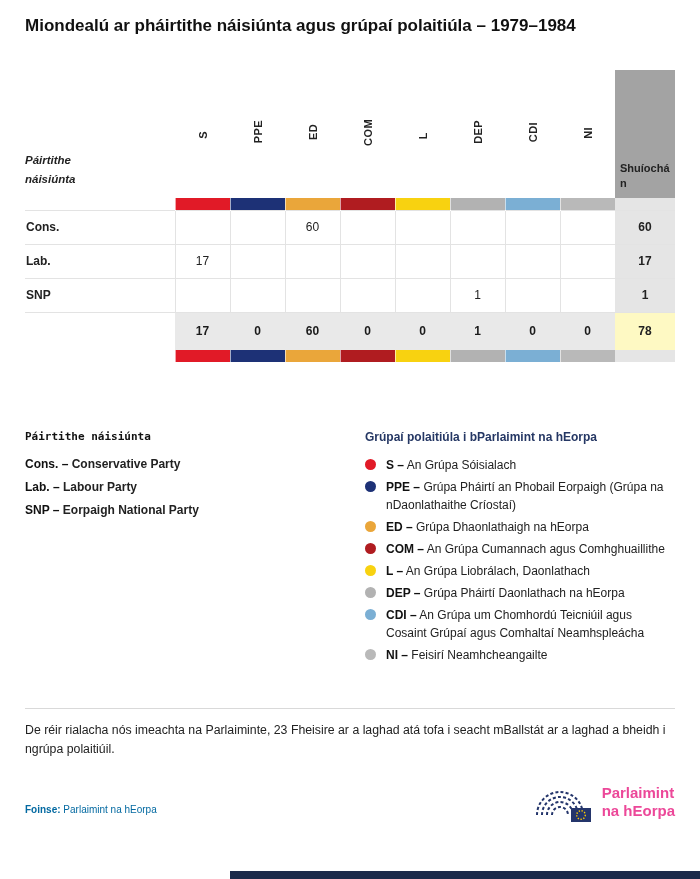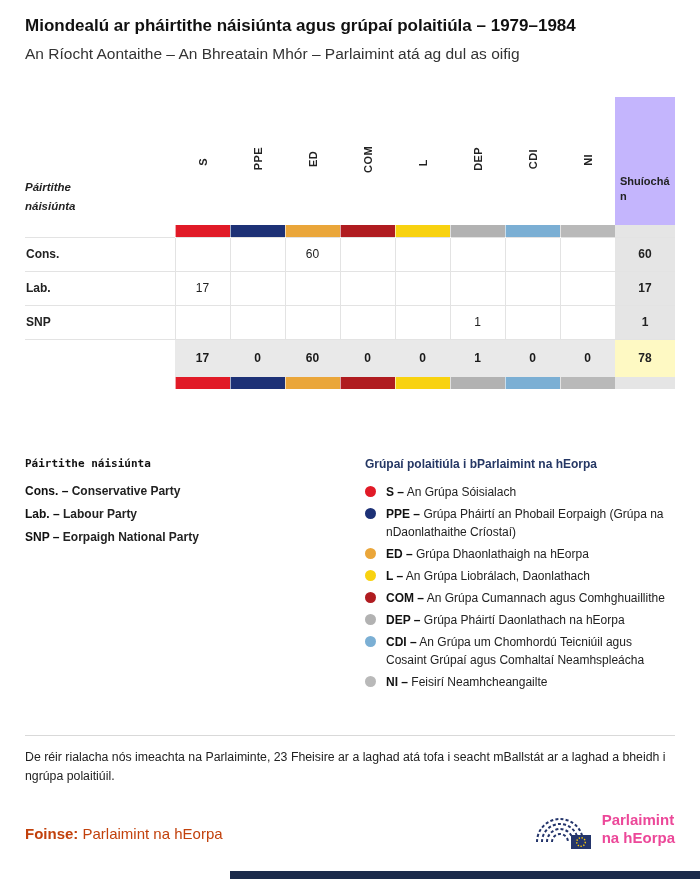--- a/index.html
+++ b/index.html
@@ -12,21 +12,21 @@
   table.seats-table { margin-top:34px; width:650px; border-collapse:collapse; table-layout:fixed; }
   col.c-label { width:150px; }
   col.c-group { width:55px; }
   col.c-seats { width:60px; }
 
   .head-row th, .head-row td { border:none; }
   .vhead { height:128px; vertical-align:middle; text-align:center; border-left:1px solid #e3e3e3; }
   .vhead span { display:inline-block; writing-mode:vertical-rl; transform:rotate(180deg); font-weight:700; font-size:11px; letter-spacing:0.4px; color:#222; }
   .corner { vertical-align:bottom; padding-bottom:8px;font-style:italic; }
   .left-head { font-size:11.5px; font-weight:700; line-height:1.7; color:#222; }
-  .seats-head { background:#c4b5fd; vertical-align:bottom; text-align:left; font-size:11px; font-weight:700; padding:22px 5px; color:#222; }
+  .seats-head { background:#a3a3a3; vertical-align:bottom; text-align:left; font-size:11px; font-weight:700; padding:8px 5px; color:#222; }
   .seats-head span { display:block; line-height:1.3; word-wrap:break-word; }
 
   .band-row td { height:12px; padding:0; border-left:1px solid rgba(255,255,255,0.6); }
   .band-row td.rowlabel { border:none; background:#fff; }
   .band-row td.seatsfill { background:#e5e5e5; border-left:none; }
 
   tr.data-row td { height:34px; border-top:1px solid #e3e3e3; font-size:12px; vertical-align:middle; }
   td.rowlabel { text-align:left; font-weight:700; padding-left:1px; color:#222; }
   td.cell { text-align:center; border-left:1px solid #e3e3e3; color:#222; }
   td.seats { background:#e5e5e5; text-align:center; font-weight:700; color:#222; }
@@ -43,34 +43,33 @@
   .legend-right { flex:1; }
   .legend-right h3 { font-size:12px; font-weight:700; color:#253764; margin-bottom:12px; }
   .group-item { display:flex; margin-bottom:4px; font-size:12px; line-height:1.5; color:#222; }
   .dot { flex:0 0 11px; width:11px; height:11px; border-radius:50%; margin-right:10px; margin-top:3px; }
   .group-item b { color:#111; }
 
   .foot-rule { border:none; border-top:1px solid #d9d9d9; margin-top:40px; }
   .foot-note { margin-top:12px; font-size:12.3px; line-height:1.55; color:#222; max-width:650px; }
 
   .source-row { display:flex; justify-content:space-between; align-items:flex-end; margin-top:22px; }
-  .source-line { font-size:15px; color:#c2410c; padding-bottom:8px; }
+  .source-line { font-size:10px; color:#0369a1; padding-bottom:8px; }
   .source-line b { font-weight:700; }
   .ep-logo { display:flex; align-items:center; }
   .ep-logo-text { margin-left:10px; font-size:15px; font-weight:700; color:#ec4899; line-height:1.2; }
 
   .bottom-strip { position:absolute; bottom:0; left:230px; right:0; height:8px; background:#1b2a4a; }
 </style>
 </head>
 <body>
 
 <div class="page">
 
   <h1 class="title">Miondealú ar pháirtithe náisiúnta agus grúpaí polaitiúla – 1979–1984</h1>
-  <h2 class="subtitle">An Ríocht Aontaithe – An Bhreatain Mhór – Parlaimint atá ag dul as oifig</h2>
 
   <table class="seats-table">
     <colgroup>
       <col class="c-label">
       <col class="c-group">
         <col class="c-group">
         <col class="c-group">
         <col class="c-group">
       <col class="c-group">
         <col class="c-group">
@@ -204,26 +203,26 @@
       </div>
       <div class="group-item">
         <span class="dot" style="background: rgb(29, 49, 118);"></span>
         <span><b>PPE –</b> <span>Grúpa Pháirtí an Phobail Eorpaigh (Grúpa na nDaonlathaithe Críostaí)</span></span>
       </div>
       <div class="group-item">
         <span class="dot" style="background: rgb(234, 166, 58);"></span>
         <span><b>ED –</b> <span>Grúpa Dhaonlathaigh na hEorpa</span></span>
       </div>
       <div class="group-item">
+        <span class="dot" style="background: rgb(176, 28, 32);"></span>
+        <span><b>COM –</b> <span>An Grúpa Cumannach agus Comhghuaillithe</span></span>
+      </div>
+      <div class="group-item">
         <span class="dot" style="background: rgb(248, 210, 16);"></span>
         <span><b>L –</b> <span>An Grúpa Liobrálach, Daonlathach</span></span>
-      </div>
-      <div class="group-item">
-        <span class="dot" style="background: rgb(176, 28, 32);"></span>
-        <span><b>COM –</b> <span>An Grúpa Cumannach agus Comhghuaillithe</span></span>
       </div>
       <div class="group-item">
         <span class="dot" style="background: rgb(178, 178, 178);"></span>
         <span><b>DEP –</b> <span>Grúpa Pháirtí Daonlathach na hEorpa</span></span>
       </div>
       <div class="group-item">
         <span class="dot" style="background: rgb(123, 175, 212);"></span>
         <span><b>CDI –</b> <span>An Grúpa um Chomhordú Teicniúil agus Cosaint Grúpaí agus Comhaltaí Neamhspleácha</span></span>
       </div>
       <div class="group-item">

